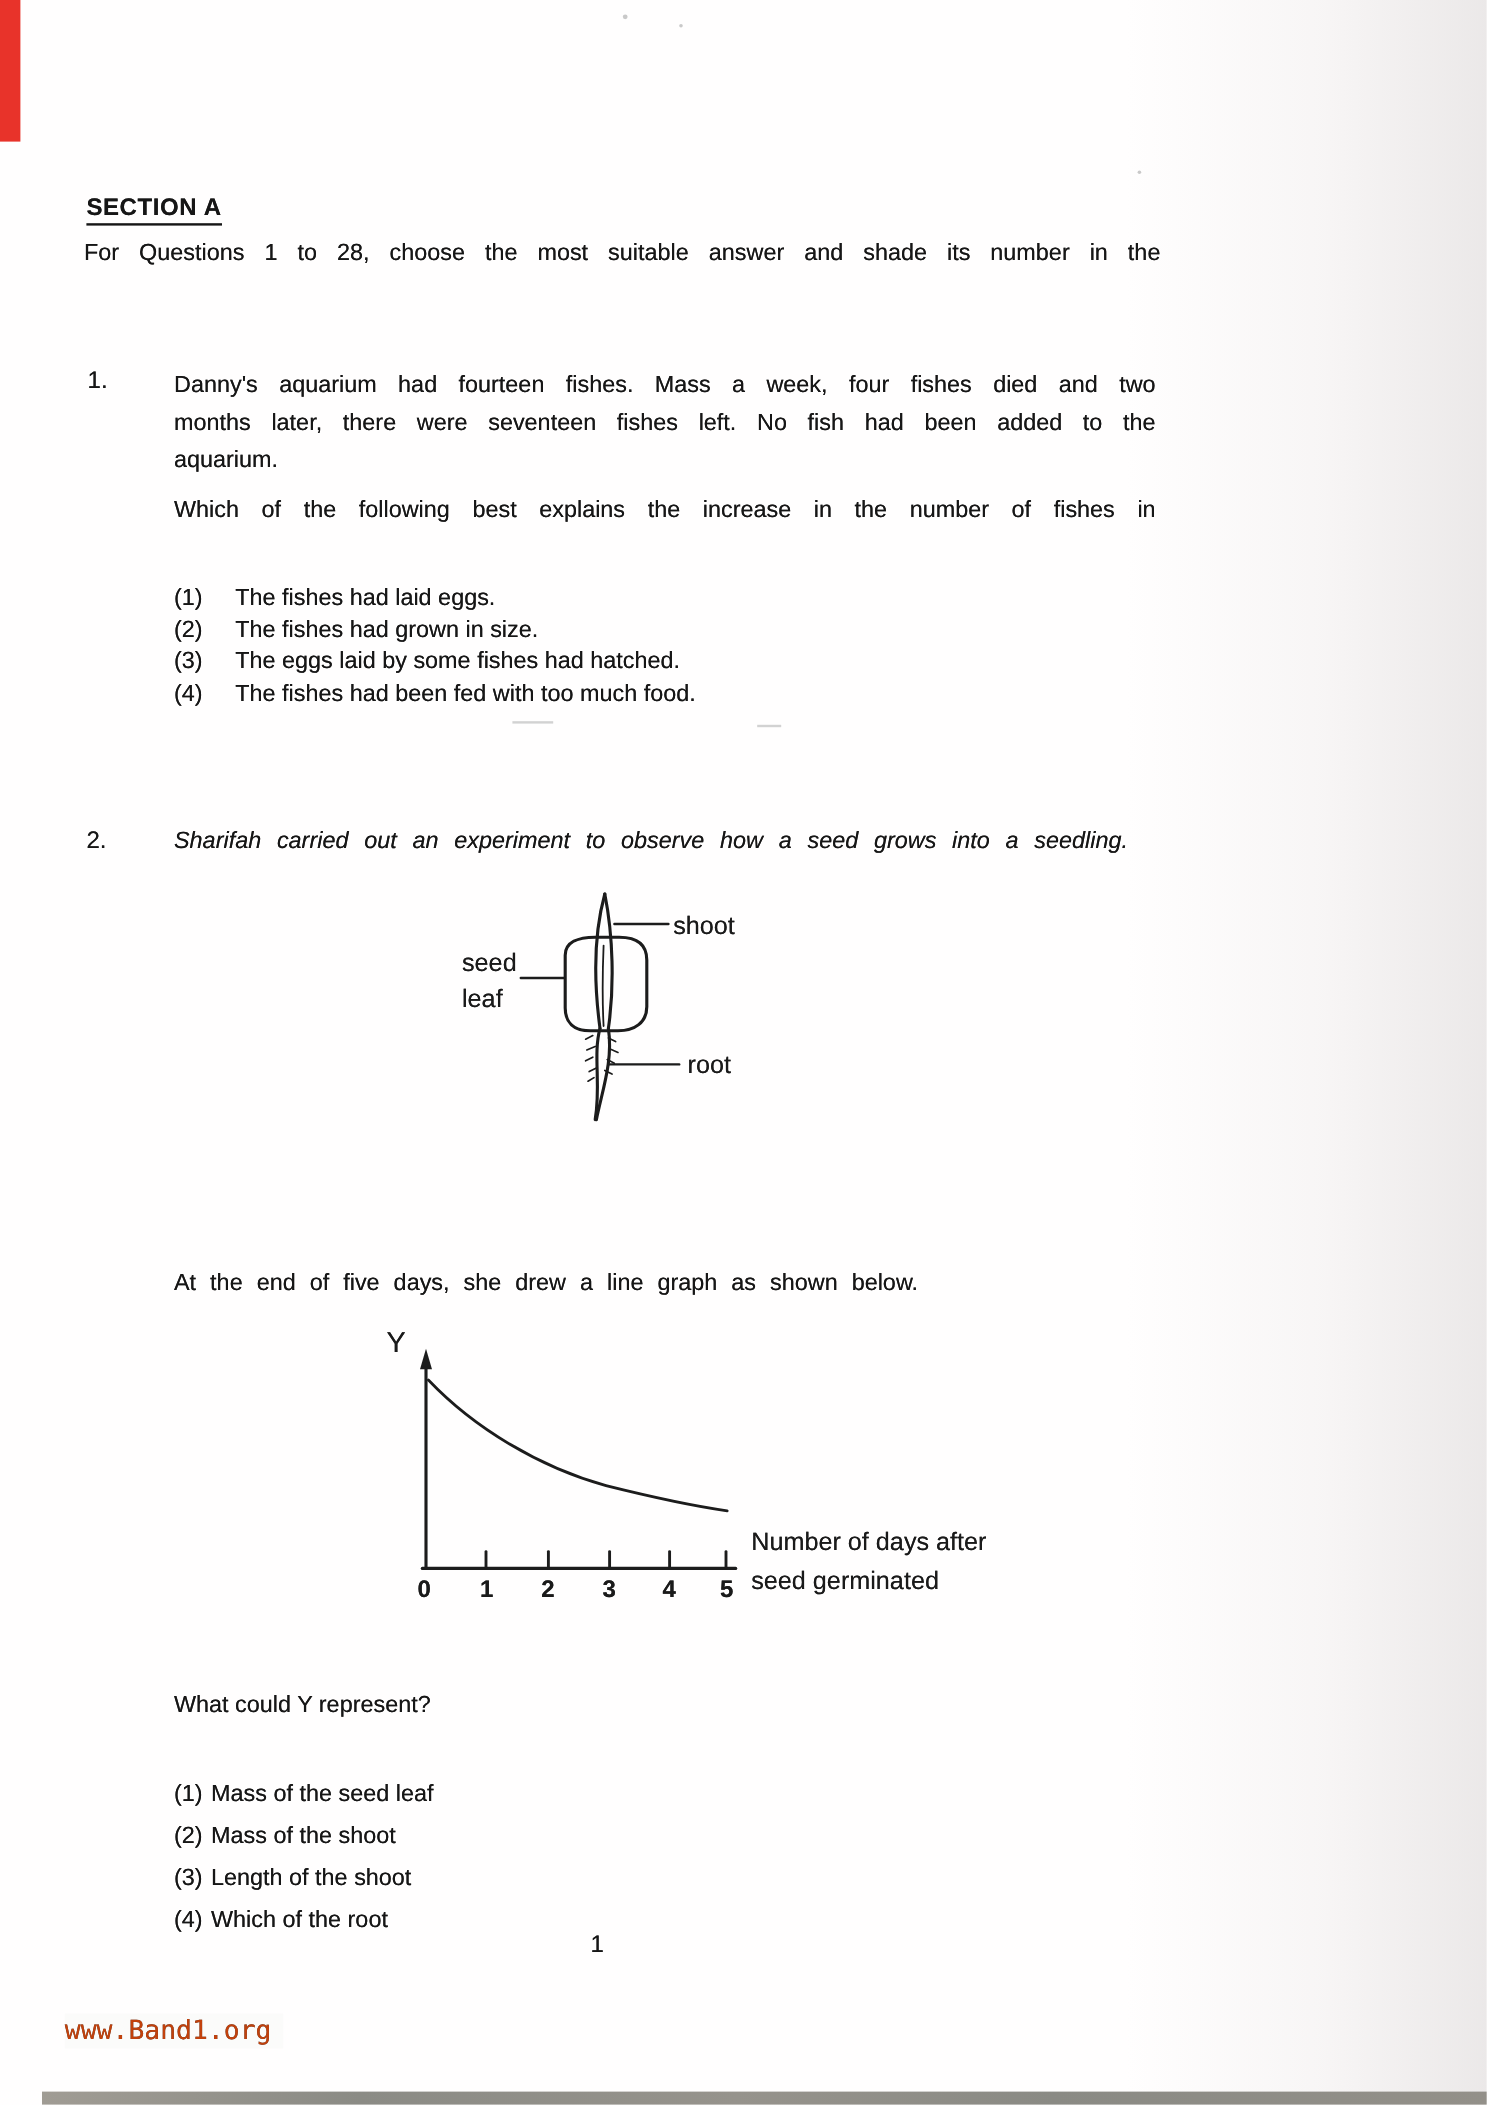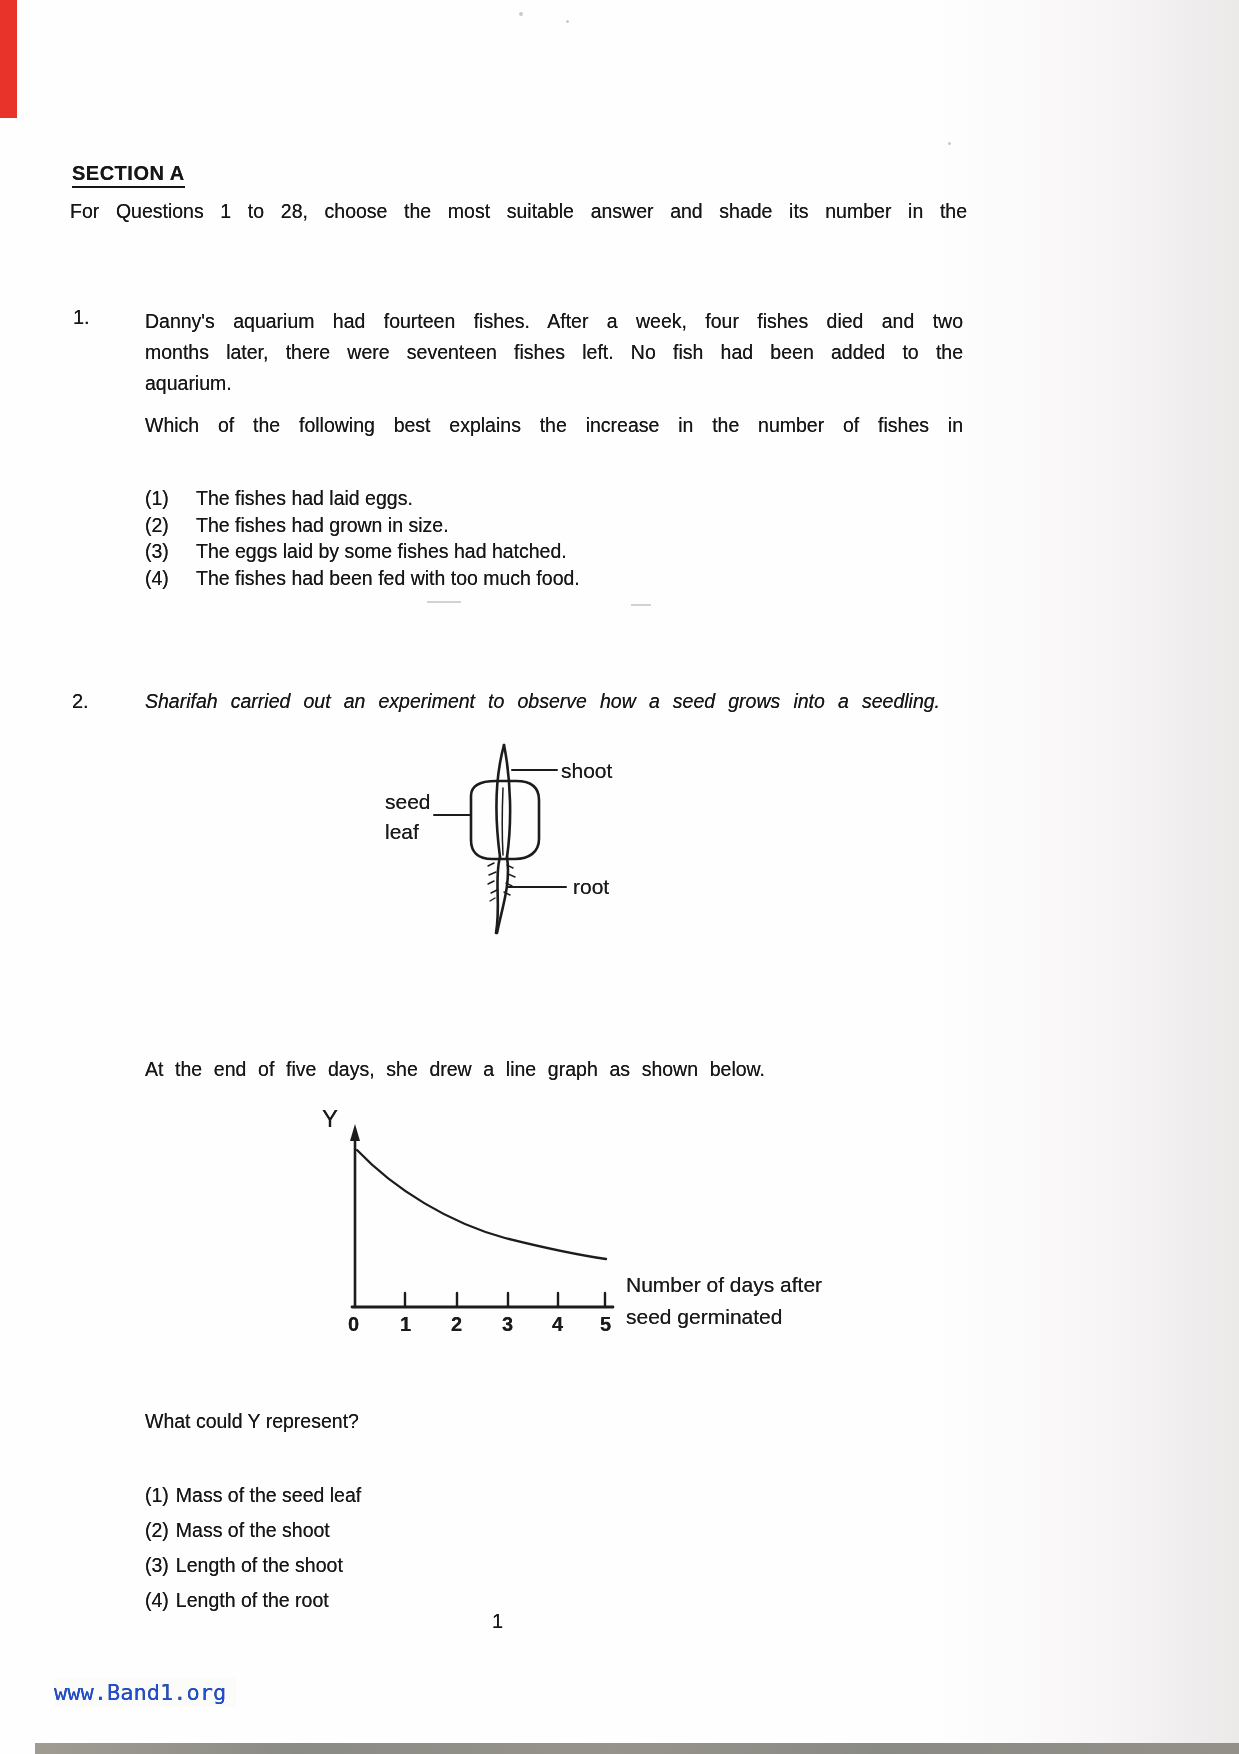--- a/index.html
+++ b/index.html
@@ -45,21 +45,21 @@
   svg text { font-family:"Liberation Sans", sans-serif; fill:#1a1a1a; }
 
   .q2-caption { left:145px; top:1058px; width:620px; font-size:19.5px; }
   .q2-prompt { left:145px; top:1410px; font-size:19.5px; }
   .opts-2 { left:145px; top:1478px; font-size:19.5px; }
   .opts-2 .row { display:flex; gap:7px; line-height:35px; }
 
   .page-num { left:492px; top:1610px; font-size:20px; }
   .watermark {
     left:54px; top:1678px; font-family:"DejaVu Sans Mono","Liberation Mono",monospace;
-    font-size:22px; color:#1d4ed8; background:#fbfbfa; padding:2px 10px 2px 0;
+    font-size:22px; color:#c2410c; background:#fbfbfa; padding:2px 10px 2px 0;
   }
 
   .speck { position:absolute; background:#c9c9c9; border-radius:50%; }
   .dash { position:absolute; border-top:2px solid #d2d2d2; }
 </style>
 </head>
 <body>
 
 <div class="page doc-text">
 
@@ -73,21 +73,21 @@
   <div class="speck" style="left:566px; top:20px; width:3px; height:3px;"></div>
   <div class="speck" style="left:948px; top:142px; width:3px; height:3px;"></div>
 
   <div class="abs section-title">SECTION A</div>
   <div class="abs instructions">
     <div class="just">For Questions 1 to 28, choose the most suitable answer and shade its number in the</div>
   </div>
 
   <div class="abs qnum q1-num">1.</div>
   <div class="abs q1-stem">
-    <div class="just">Danny's aquarium had fourteen fishes. After a week, four fishes died and two</div>
+    <div class="just">Danny's aquarium had fourteen fishes. Mass a week, four fishes died and two</div>
     <div class="just">months later, there were seventeen fishes left. No fish had been added to the</div>
     <div>aquarium.</div>
   </div>
   <div class="abs q1-prompt">
     <div class="just">Which of the following best explains the increase in the number of fishes in</div>
   </div>
   <div class="abs opts-1">
     <div class="row">
       <span class="onum">(1)</span>
       <span>The fishes had laid eggs.</span>
@@ -187,20 +187,20 @@
     <div class="row">
       <span>(2)</span>
       <span>Mass of the shoot</span>
     </div>
     <div class="row">
       <span>(3)</span>
       <span>Length of the shoot</span>
     </div>
     <div class="row">
       <span>(4)</span>
-      <span>Length of the root</span>
+      <span>Which of the root</span>
     </div>
   </div>
 
   <div class="abs page-num">1</div>
   <div class="abs watermark">www.Band1.org</div>
 
 </div>
 
 </body></html>

